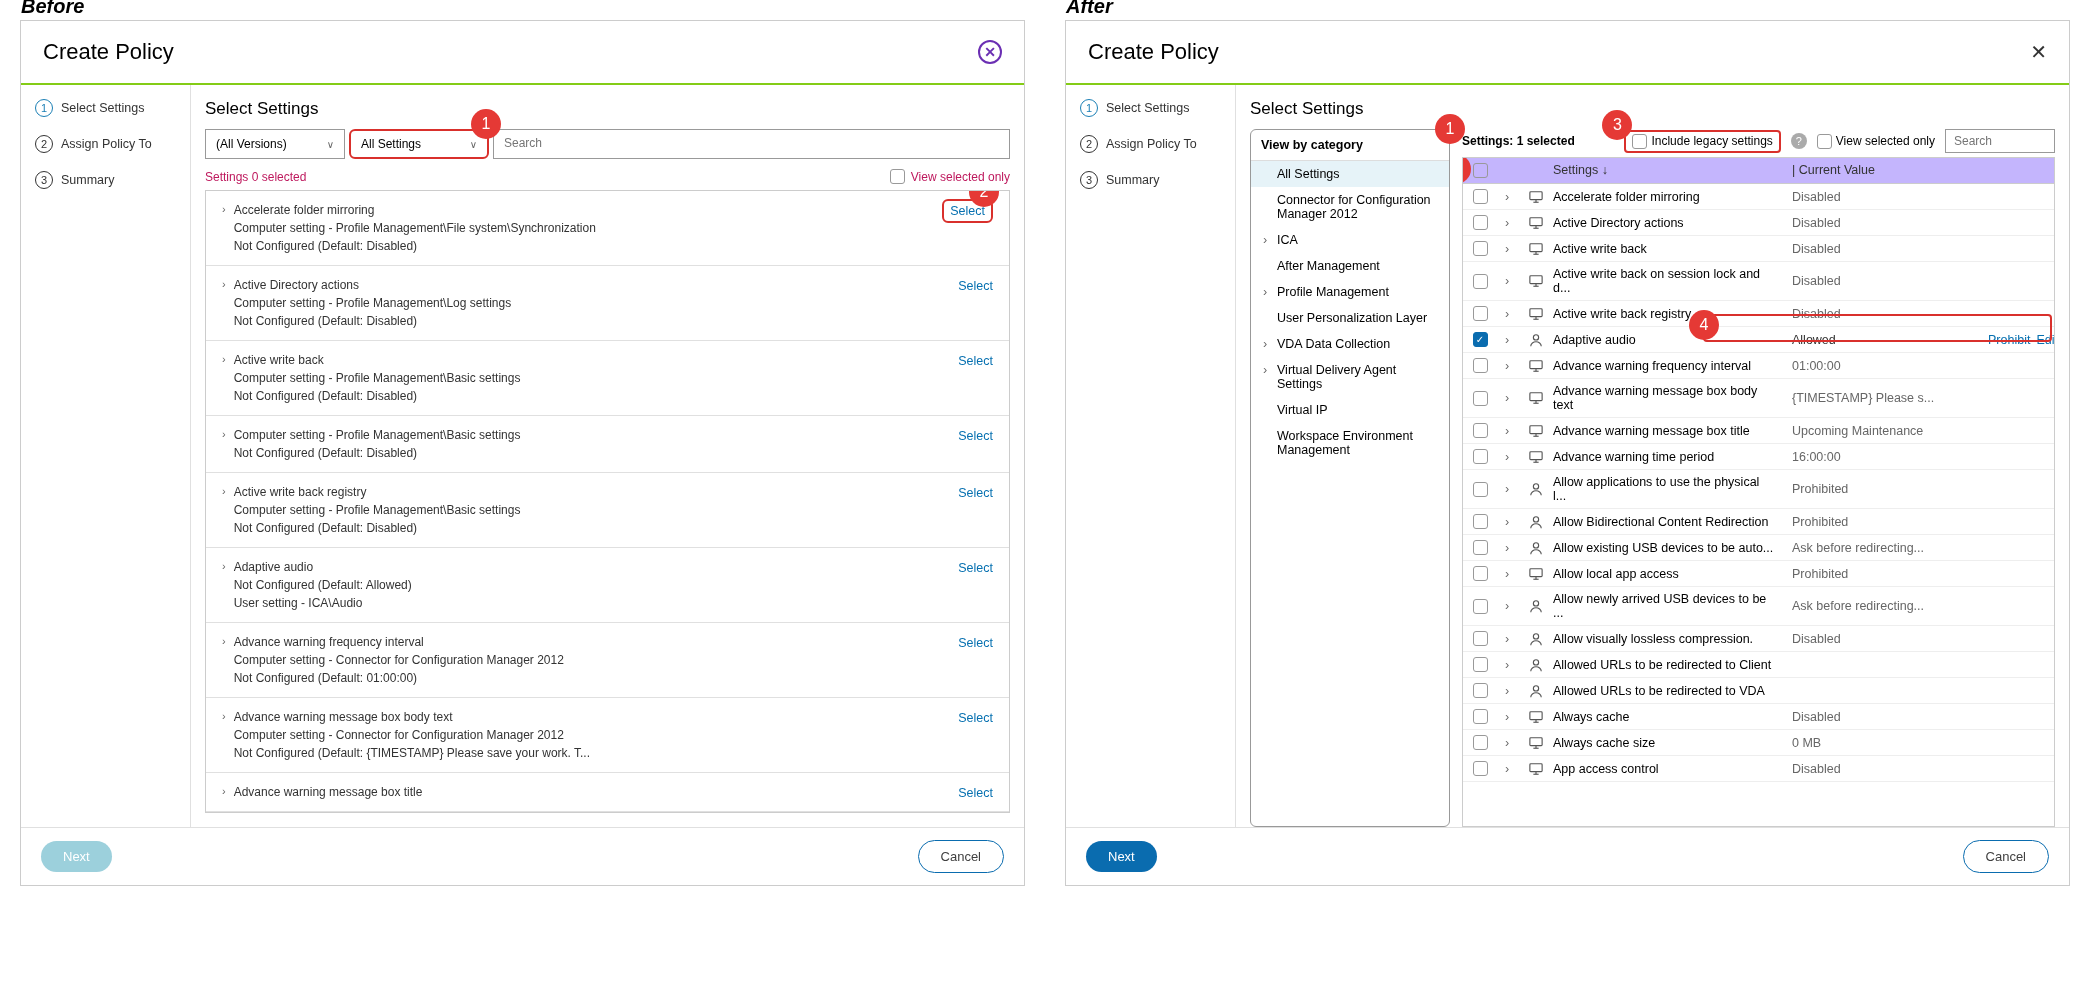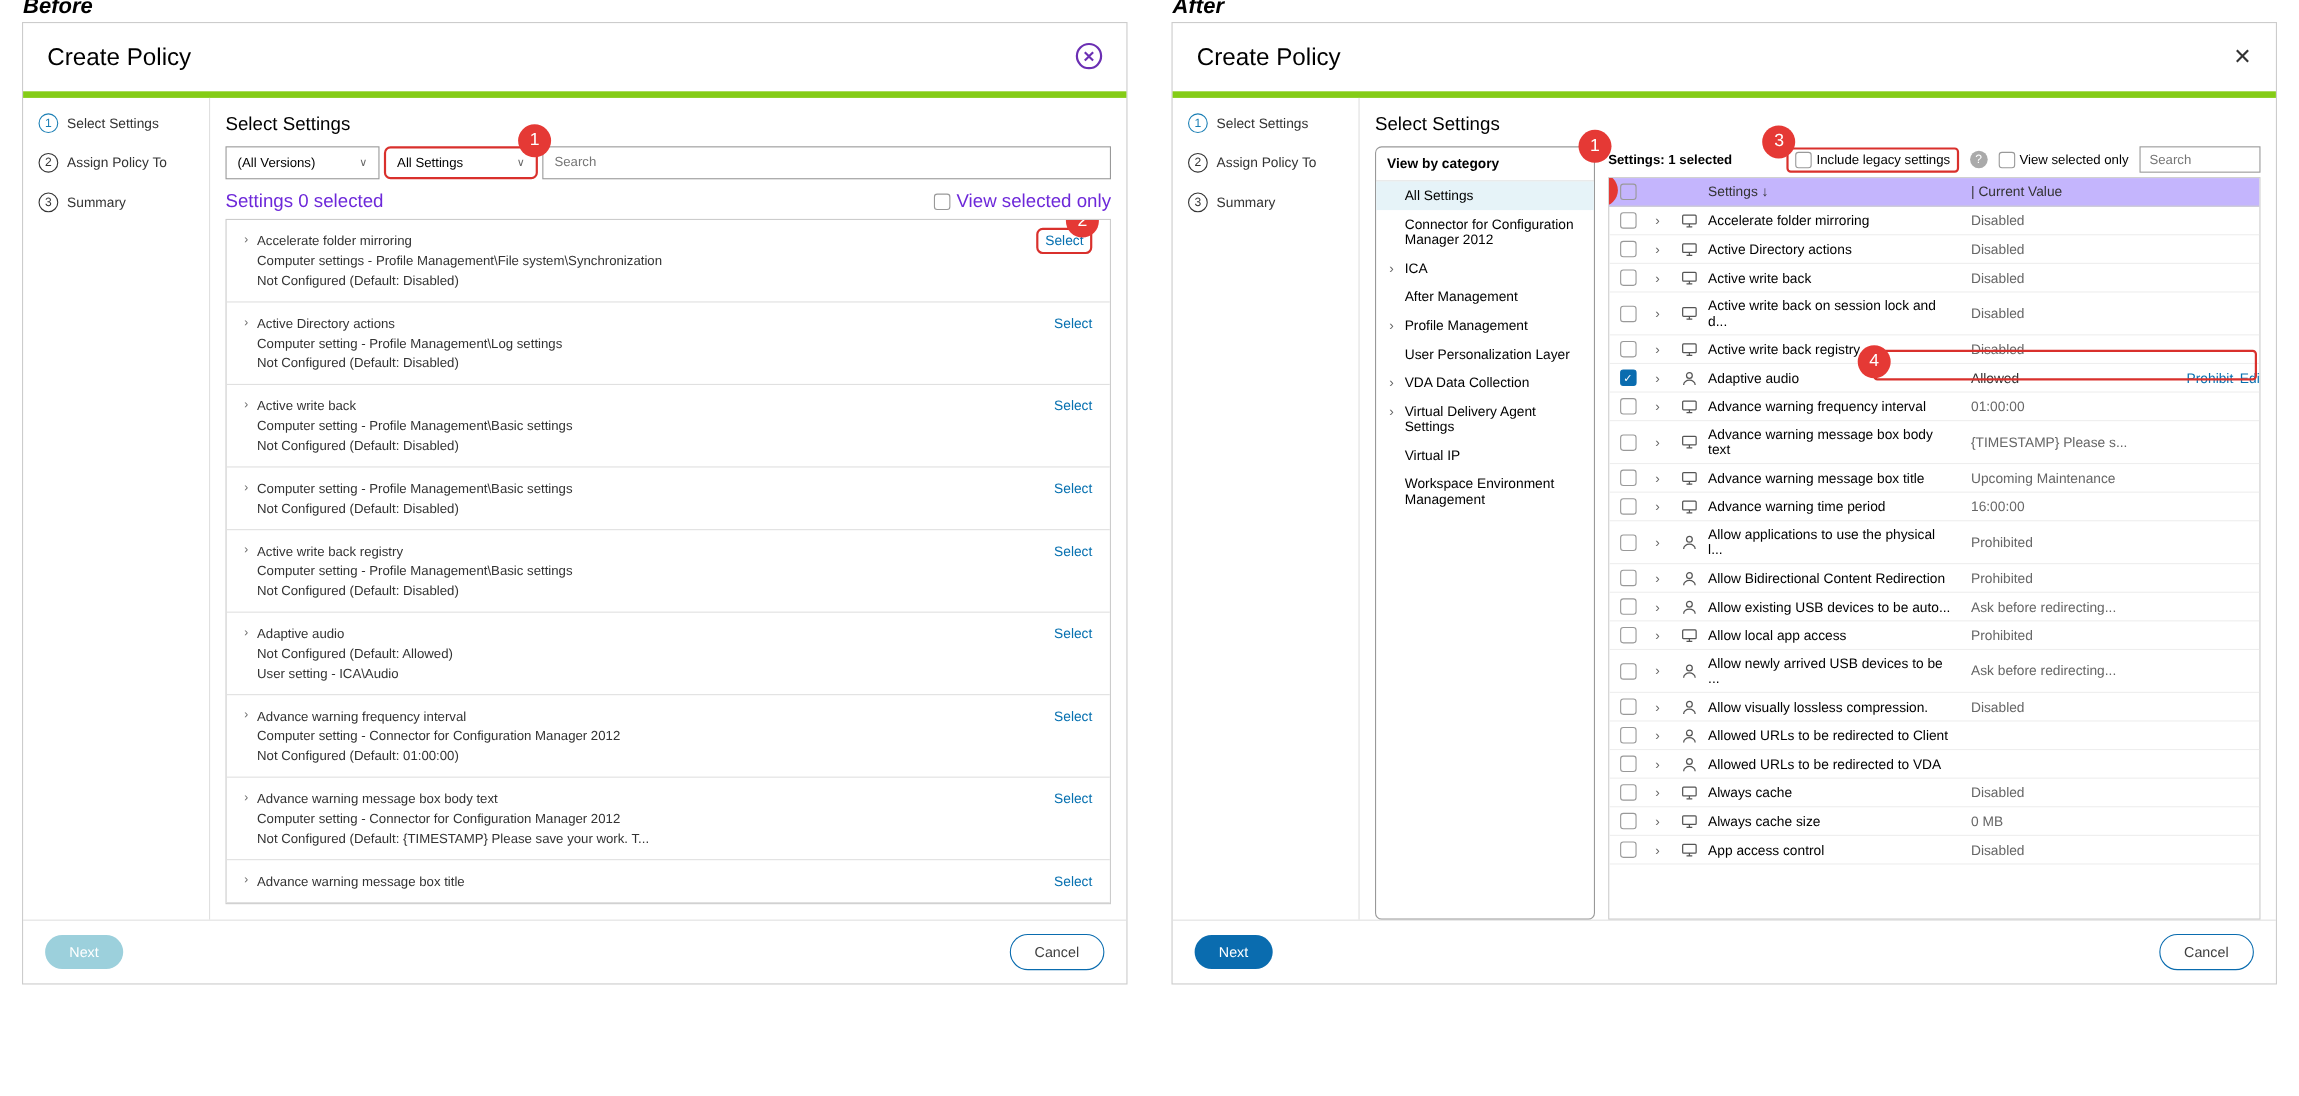--- a/index.html
+++ b/index.html
@@ -1,39 +1,39 @@
 <!DOCTYPE html>
 <html><head>
 <meta charset="utf-8">
 <style>
 *{box-sizing:border-box;margin:0;padding:0;font-family:-apple-system,BlinkMacSystemFont,"Segoe UI",Arial,sans-serif}
 body{background:#fff;display:flex;gap:40px;padding:20px}
 .panel{border:1px solid #ccc;background:#fff;position:relative;flex:1;display:flex;flex-direction:column}
 .panel-before{width:640px}
 .panel-after{width:880px}
 .label-before,.label-after{position:absolute;top:-26px;left:0;font-weight:700;font-size:20px;font-style:italic;color:#000;text-shadow:1px 1px 0 #fff}
-.header{display:flex;align-items:flex-start;justify-content:space-between;padding:18px 22px;border-bottom:6px solid #84cc16}
+.header{display:flex;align-items:center;justify-content:space-between;padding:18px 22px;border-bottom:2px solid #84cc16}
 .header h1{font-size:22px;font-weight:400;color:#000}
 .close-o{border:2px solid #6b2fb3;border-radius:50%;width:24px;height:24px;display:flex;align-items:center;justify-content:center;color:#6b2fb3;font-size:14px;font-weight:700;cursor:pointer}
 .close-x{font-size:20px;color:#333;cursor:pointer}
 .body{display:flex;flex:1;min-height:0}
 .steps{width:170px;border-right:1px solid #e0e0e0;padding:14px}
 .step{display:flex;align-items:center;gap:8px;font-size:12.5px;margin-bottom:18px;color:#333;cursor:pointer}
 .step-num{width:18px;height:18px;border-radius:50%;border:1.5px solid #333;display:flex;align-items:center;justify-content:center;font-size:11px}
 .step.active .step-num{border-color:#1b7fb5;color:#1b7fb5}
 .step.active{color:#333;font-weight:500}
 .content{flex:1;padding:14px;display:flex;flex-direction:column;min-height:0}
 .content h2{font-size:17px;font-weight:400;margin-bottom:10px}
 .filter-row{display:flex;gap:4px;margin-bottom:4px;position:relative}
 .select-box{border:1.5px solid #999;padding:6px 10px;font-size:12px;display:flex;align-items:center;justify-content:space-between;background:#fff;cursor:pointer}
 .select-box .chev{font-size:10px;color:#666}
 .search-box{border:1.5px solid #999;padding:6px 10px;font-size:12px;flex:1;background:#fff}
 .hl{border:2.5px solid #d9302c;border-radius:6px}
 .callout{position:absolute;width:30px;height:30px;border-radius:50%;background:#e53935;color:#fff;font-size:16px;font-weight:500;display:flex;align-items:center;justify-content:center;z-index:10}
-.sel-row{display:flex;align-items:center;justify-content:space-between;font-size:17px;color:#6d28d9;margin:6px 0}
+.sel-row{display:flex;align-items:center;justify-content:space-between;font-size:12px;color:#be185d;margin:6px 0}
 .sel-row label{display:flex;align-items:center;gap:6px}
 .list-before{border:1.5px solid #ccc;flex:1;overflow:auto}
 .item-b{border-bottom:1px solid #e0e0e0;padding:10px 16px;display:flex;align-items:flex-start;gap:8px;position:relative}
 .item-b .chev{font-size:11px;color:#666;margin-top:2px;cursor:pointer}
 .item-b .info{flex:1;font-size:12px;color:#333;line-height:1.5}
 .item-b .info .t{font-weight:400}
 .item-b .sel-btn{color:#0670b0;font-size:12.5px;cursor:pointer;align-self:center}
 .sel-btn.hl{padding:3px 6px}
 .footer{border-top:1px solid #e0e0e0;padding:12px 20px;display:flex;align-items:center;justify-content:space-between}
 .btn{border-radius:18px;padding:8px 22px;font-size:13px;cursor:pointer;border:none}
@@ -115,21 +115,21 @@
         <label>
             <span class="chk"></span>
             <span>View selected only</span>
           </label>
       </div>
       <div class="list-before" id="list-before" style="position:relative">
           <div class="item-b">
             <span class="chev">›</span>
             <div class="info">
               <div class="t">Accelerate folder mirroring</div>
-              <div>Computer settings - Profile Management\File system\Synchronization</div>
+              <div>Computer setting - Profile Management\File system\Synchronization</div>
               <div>Not Configured (Default: Disabled)</div>
             </div>
             <div style="position:relative"><span class="sel-btn hl">Select</span><div class="callout" style="top:-24px;right:-6px">2</div></div>
           </div>
           <div class="item-b">
             <span class="chev">›</span>
             <div class="info">
               <div class="t">Active Directory actions</div>
               <div>Computer setting - Profile Management\Log settings</div>
               <div>Not Configured (Default: Disabled)</div>

